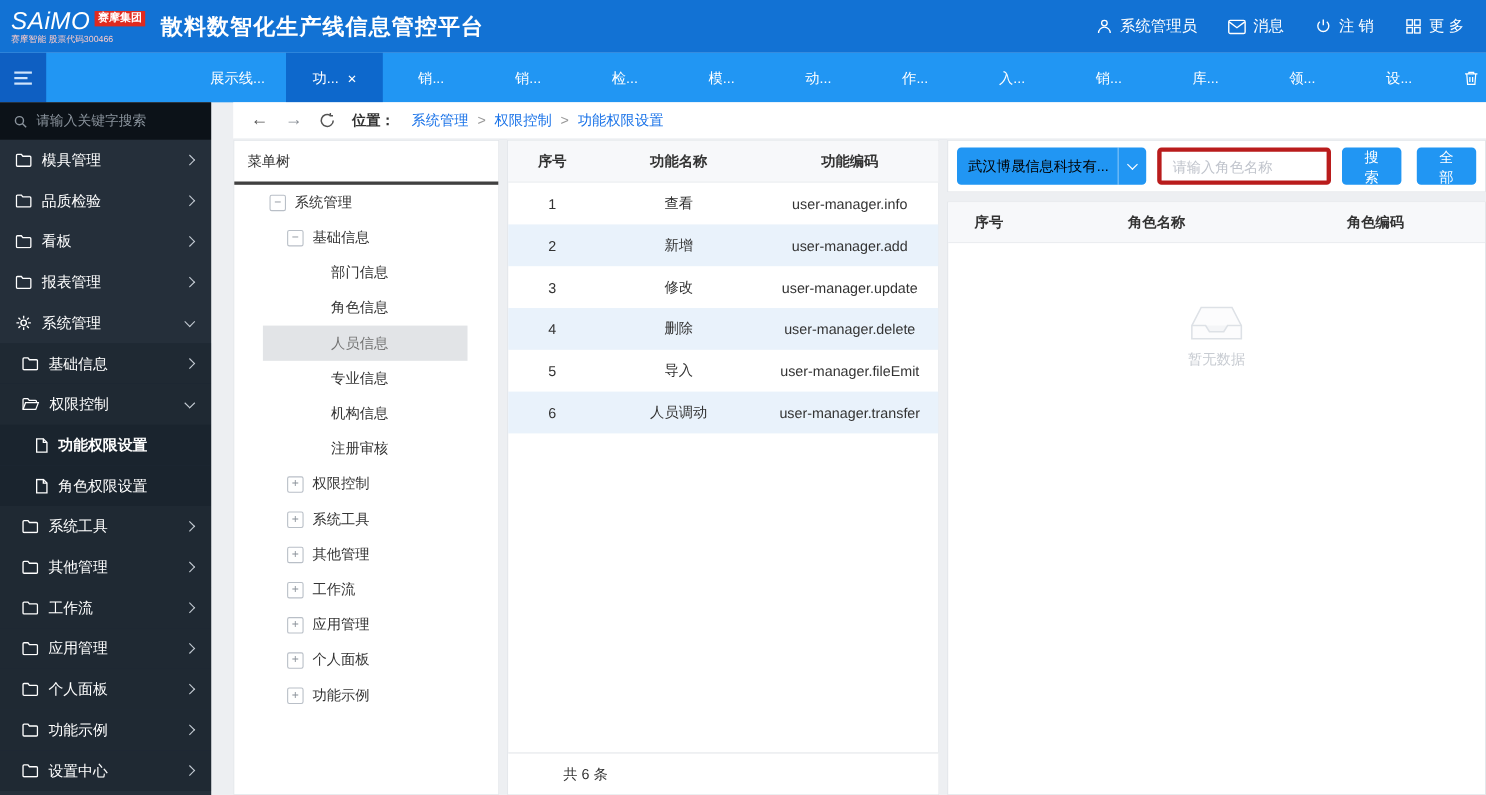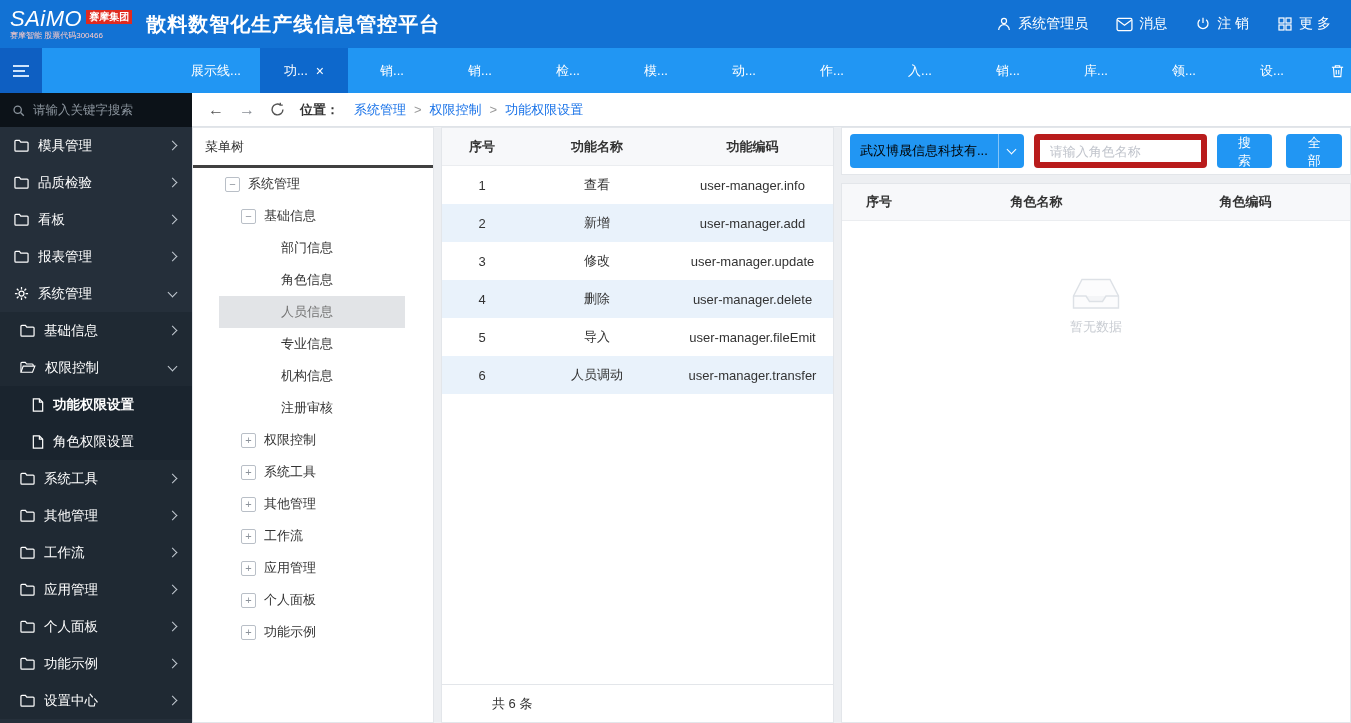--- a/index.html
+++ b/index.html
@@ -25,21 +25,21 @@
   .burger i{display:block;width:16px;height:2px;background:#cfe4fb;}
   .burger i:nth-child(2){width:12px;}
   .tabs{display:flex;margin-left:130px;align-items:stretch;}
   .tab{min-width:88px;display:flex;align-items:center;justify-content:center;gap:8px;color:#fff;font-size:13px;cursor:pointer;padding:0 10px;white-space:nowrap;}
   .tab.active{background:#0d68cc;}
   .close-x{font-size:14px;line-height:1;cursor:pointer;}
   .close-x::before{content:"\00d7";}
   .tabbar-trash{margin-left:auto;display:flex;align-items:center;padding:0 14px;cursor:pointer;}
 
   
-  .body-row{display:flex;height:630px;}
+  .body-row{display:flex;height:630px;gap:20px;}
 
   
   .sidebar{width:192px;flex:0 0 192px;background:#252f3a;display:flex;flex-direction:column;overflow:hidden;}
   .sb-search{height:34px;flex:0 0 34px;background:#0c1218;display:flex;align-items:center;gap:8px;padding:0 12px;color:#8a939c;}
   .sb-search input{flex:1;background:transparent;border:none;outline:none;color:#cfd6dd;font-size:12.5px;font-family:inherit;min-width:0;}
   .sb-search input::placeholder{color:#8a939c;}
   .sb-item{height:37px;display:flex;align-items:center;padding:0 14px;color:#fff;font-size:13.5px;cursor:pointer;}
   .sb-item .ic{margin-right:9px;flex:0 0 auto;display:block;}
   .sb-item .chev{margin-left:auto;margin-right:2px;}
   .sb-item.lv2{background:#1f2933;padding-left:20px;}
@@ -91,21 +91,21 @@
   .fbody .frow:nth-child(even){background:#e9f2fb;}
   .fspacer{flex:1;}
   .panel-footer{height:38px;flex:0 0 38px;border-top:1px solid #e3e6ea;display:flex;align-items:center;padding-left:50px;color:#333;background:#fff;}
 
   
   .role-col{flex:1;display:flex;flex-direction:column;min-width:0;}
   .role-controls{background:#fff;border:1px solid #e3e6ea;padding:6px 8px;display:flex;align-items:center;gap:10px;flex:0 0 46px;margin-bottom:8px;}
   .company-select{width:190px;height:34px;background:#2196f3;color:#000000;border-radius:4px;display:flex;align-items:center;justify-content:space-between;padding:0 0 0 10px;cursor:pointer;font-size:13px;}
   .company-select .sel-label{overflow:hidden;white-space:nowrap;}
   .sel-caret{border-left:1px solid rgba(255,255,255,.45);align-self:stretch;display:flex;align-items:center;padding:0 9px 0 9px;margin-left:8px;}
-  .role-input{width:173px;height:34px;border:6px solid #b91c1c;border-radius:4px;padding:0 10px;font-size:13px;outline:none;font-family:inherit;color:#333;}
+  .role-input{width:158px;height:34px;border:4px solid #b91c1c;border-radius:4px;padding:0 10px;font-size:13px;outline:none;font-family:inherit;color:#333;}
   .role-input::placeholder{color:#c0c4cc;}
   .btn-blue{height:34px;padding:0 16px;background:#2196f3;color:#fff;border:none;border-radius:4px;font-size:13px;cursor:pointer;font-family:inherit;}
   .btn-all{margin-left:4px;}
   .role-table{background:#fff;border:1px solid #e3e6ea;flex:1;display:flex;flex-direction:column;min-height:0;}
   .rhead{display:flex;align-items:center;height:37px;flex:0 0 37px;background:#f7f8fa;border-bottom:1px solid #ebedf0;font-weight:bold;}
   .rhead .r1{width:90px;padding-left:24px;}
   .rhead .r2{flex:1;text-align:center;}
   .rhead .r3{flex:1;text-align:center;}
   .role-empty{flex:1;display:flex;flex-direction:column;align-items:center;padding-top:55px;gap:8px;}
   .empty-text{color:#c8ccd2;font-size:13px;}

